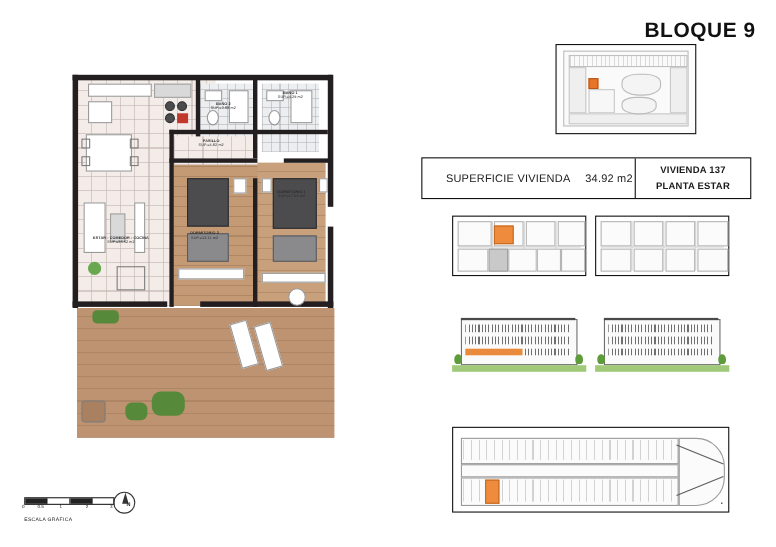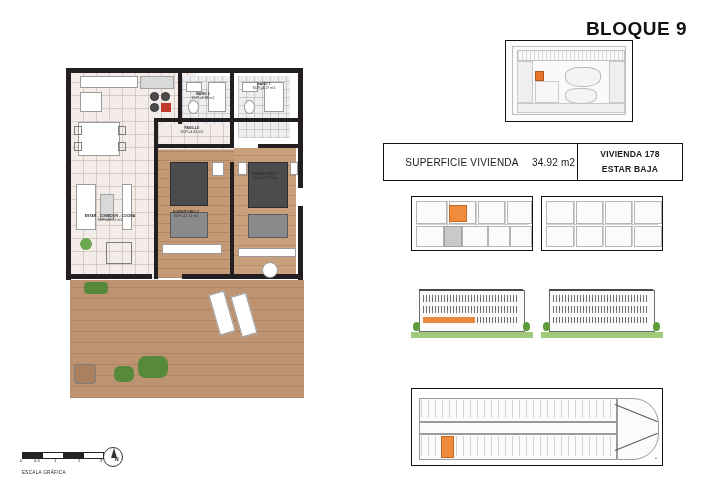--- a/index.html
+++ b/index.html
@@ -393,22 +393,22 @@
 </div>
 
 <div class="box" id="surface-table">
   <div class="st-left">
     <div class="st-line">
       <span class="lbl-t" style="width:140px;display:inline-block;">SUPERFICIE VIVIENDA</span>
       <span>34.92 m2</span>
     </div>
   </div>
   <div class="st-right">
-    <div>VIVIENDA 178</div>
-    <div>ESTAR BAJA</div>
+    <div>VIVIENDA 137</div>
+    <div>PLANTA ESTAR</div>
   </div>
 </div>
 
 <div class="box fp" id="floor-pair-left">
   <div class="cells">
     <div class="vline" style="left:31px;"></div>
     <div class="vline" style="left:60px;"></div>
     <div class="vline" style="left:89px;"></div>
     <div class="hline" style="top:23px;"></div>
     <div class="cell" style="left:0;   top:0;  width:29px; height:21px;"></div>

